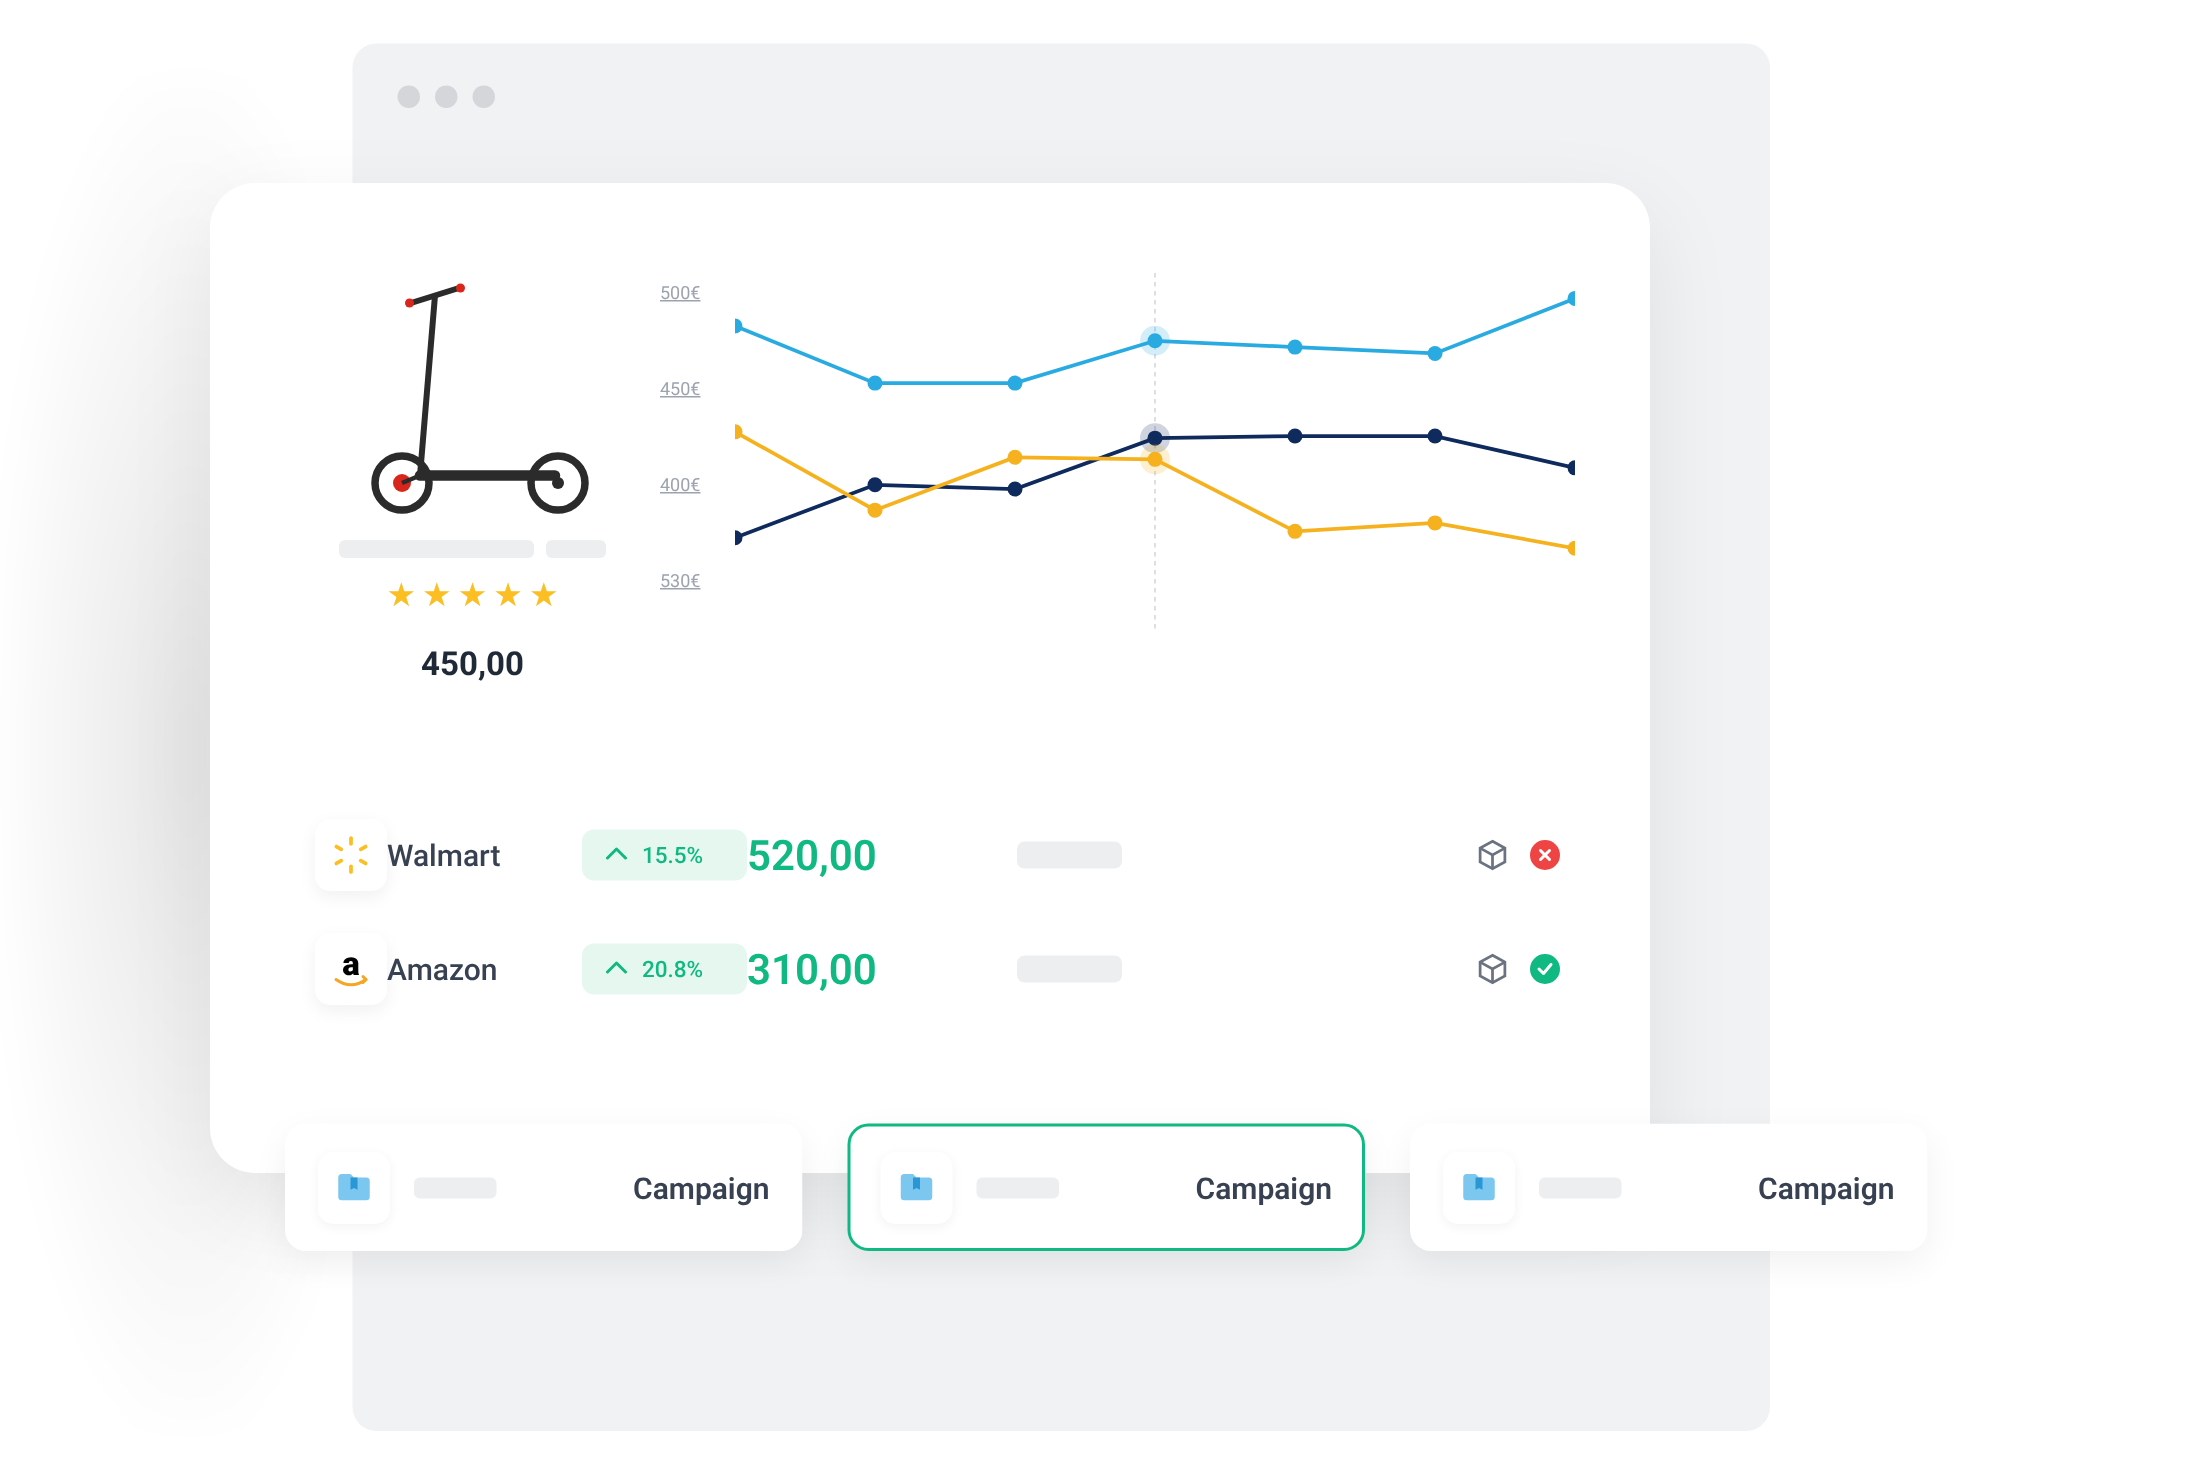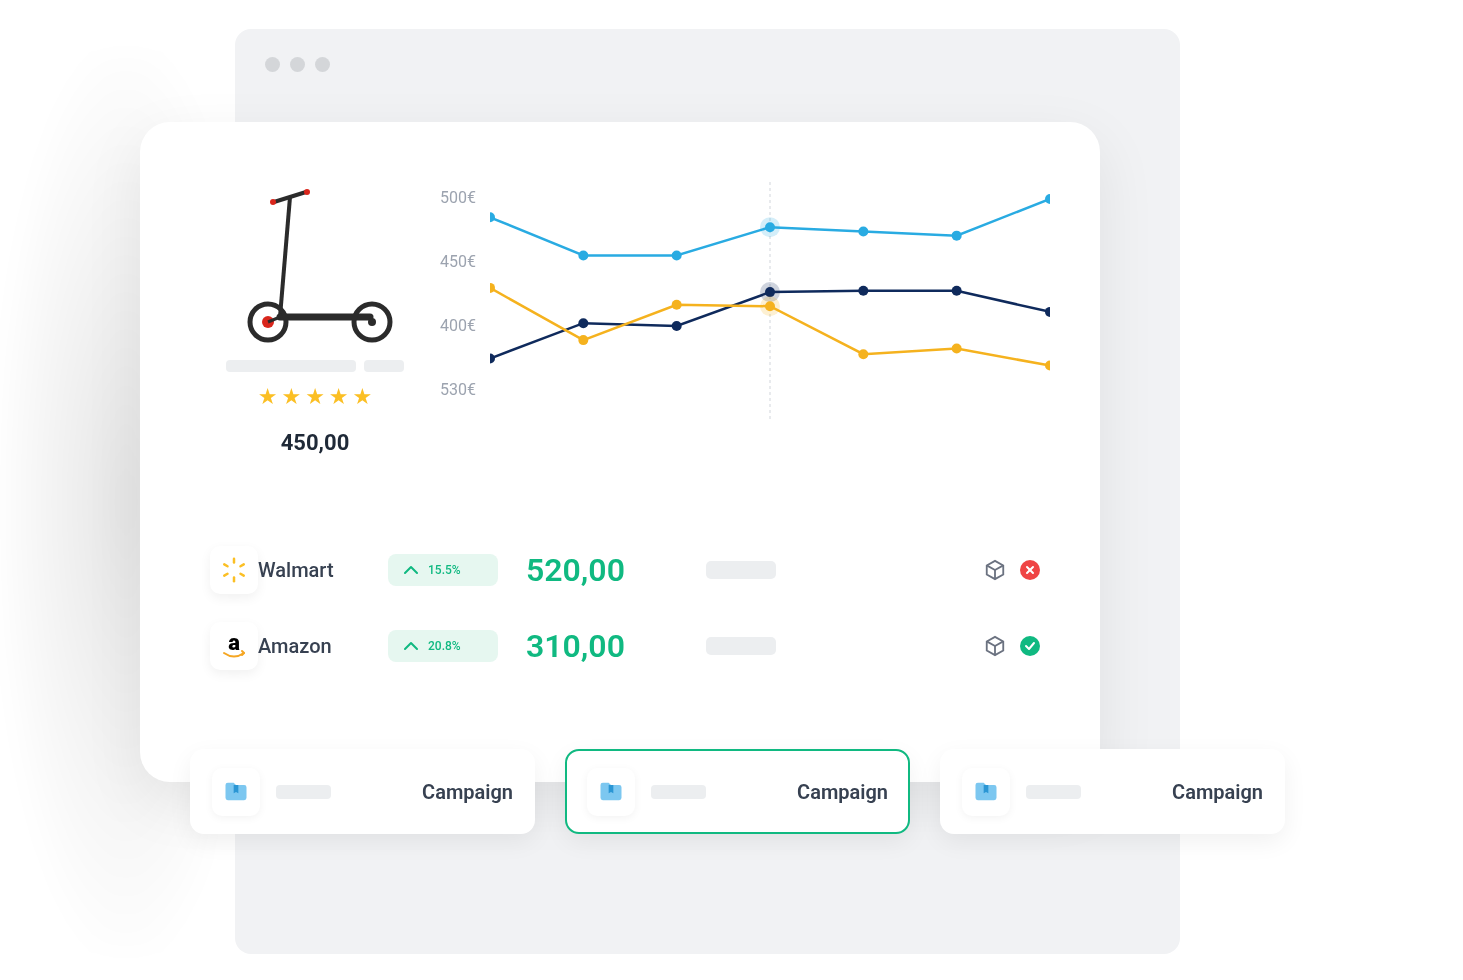--- a/index.html
+++ b/index.html
@@ -85,23 +85,24 @@
   height: 260px;
 }
 .y-axis {
   position: absolute;
   left: 0;
   top: 0;
   height: 240px;
 }
 .y-tick {
   position: absolute;
-  font-size: 16px;
+  font-size: 12px;
   color: #9ca3af;
   left: 0;
+  text-decoration: underline;
 }
 .chart-svg {
   position: absolute;
   left: 50px;
   top: 0;
   width: 560px;
   height: 240px;
 }
 .competitor-rows {
   position: absolute;
@@ -139,29 +140,28 @@
   align-items: center;
   gap: 10px;
   min-width: 110px;
 }
 .change-arrow {
   color: #10b981;
   font-size: 14px;
 }
 .change-value {
   color: #10b981;
-  font-size: 12px;
+  font-size: 15px;
   font-weight: 500;
 }
 .comp-price {
   color: #10b981;
-  font-size: 32px;
+  font-size: 28px;
   font-weight: 600;
   width: 120px;
-  margin-left: 28px;
 }
 .gray-pill {
   width: 70px;
   height: 18px;
   background: #eceef0;
   border-radius: 5px;
   margin-left: 60px;
 }
 .row-icons {
   margin-left: auto;

